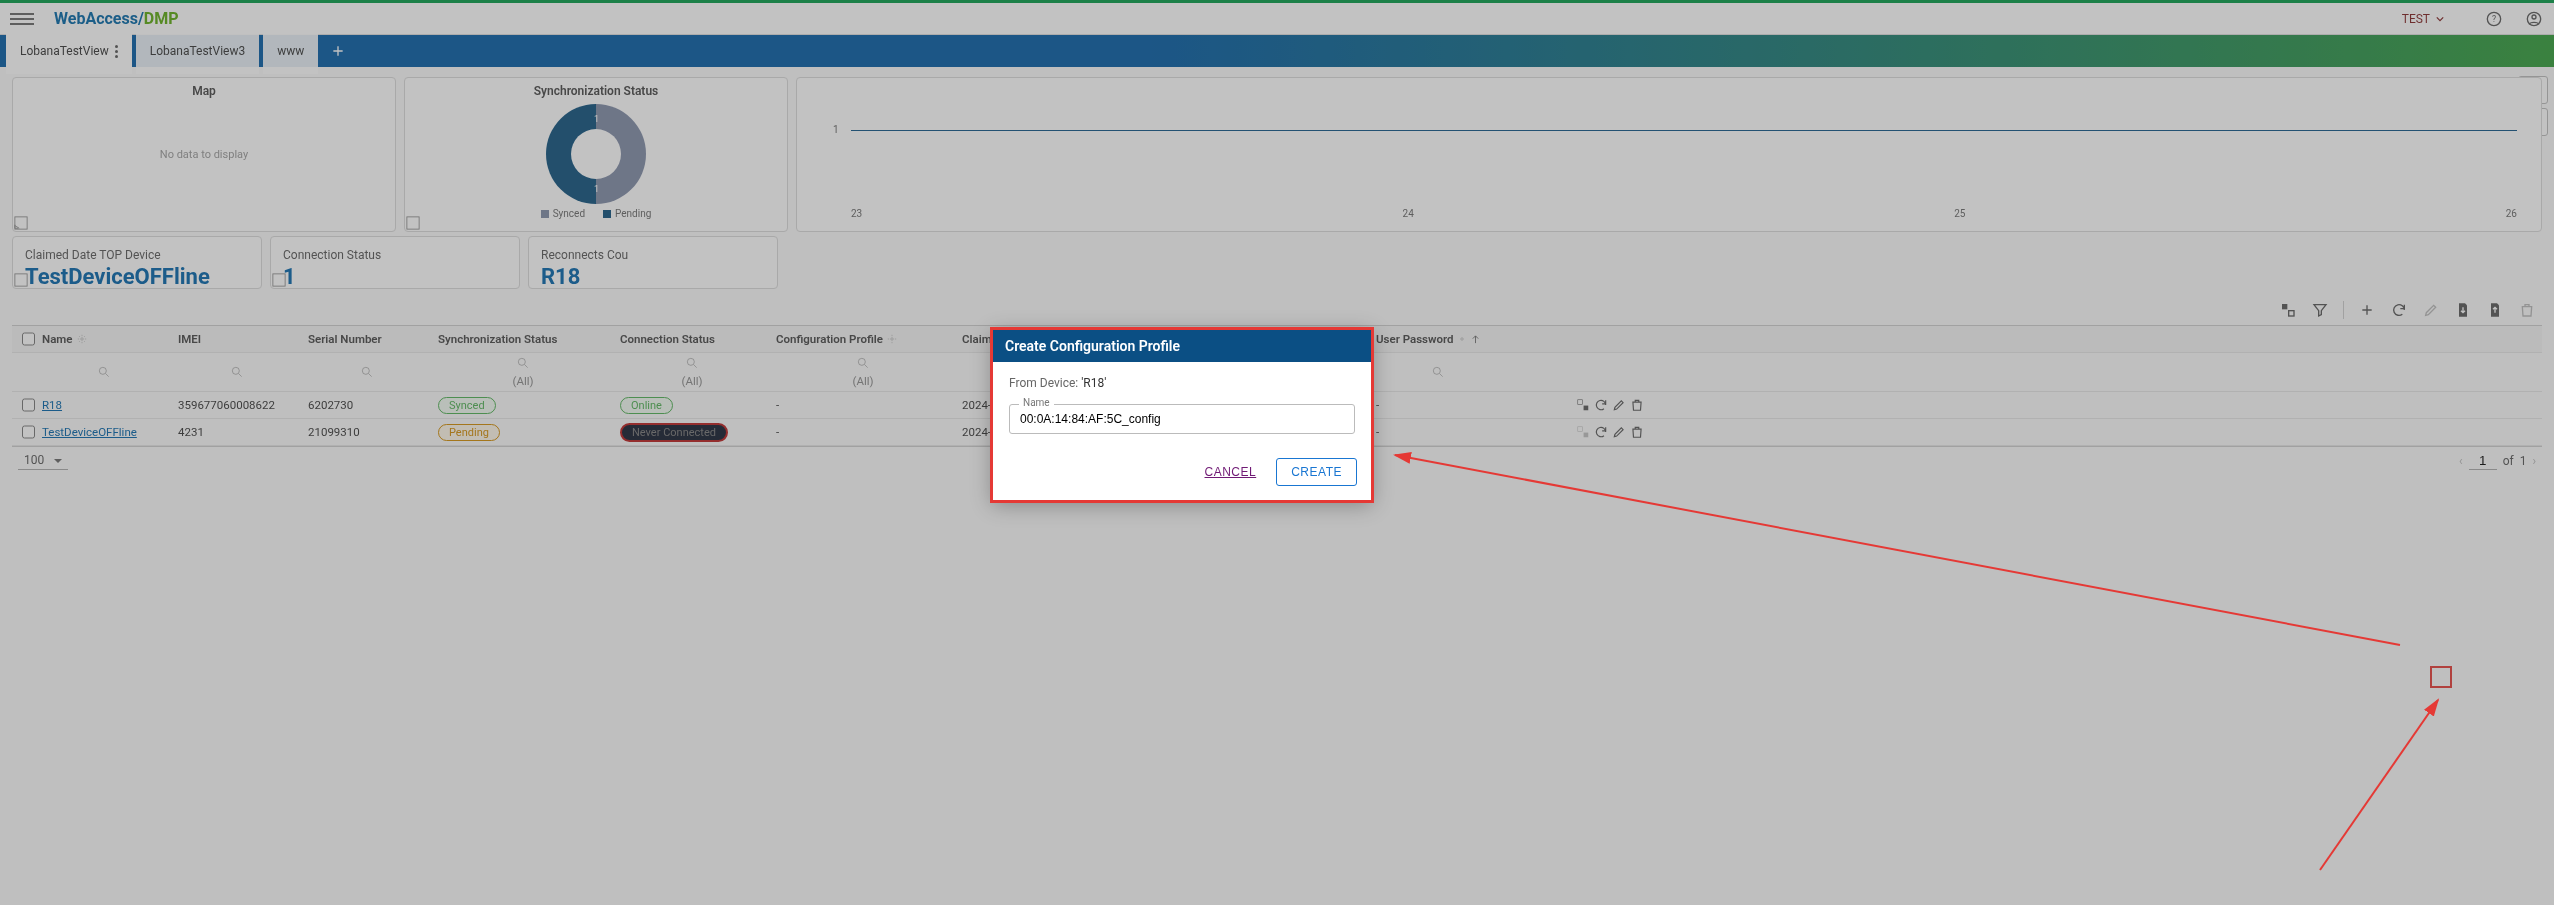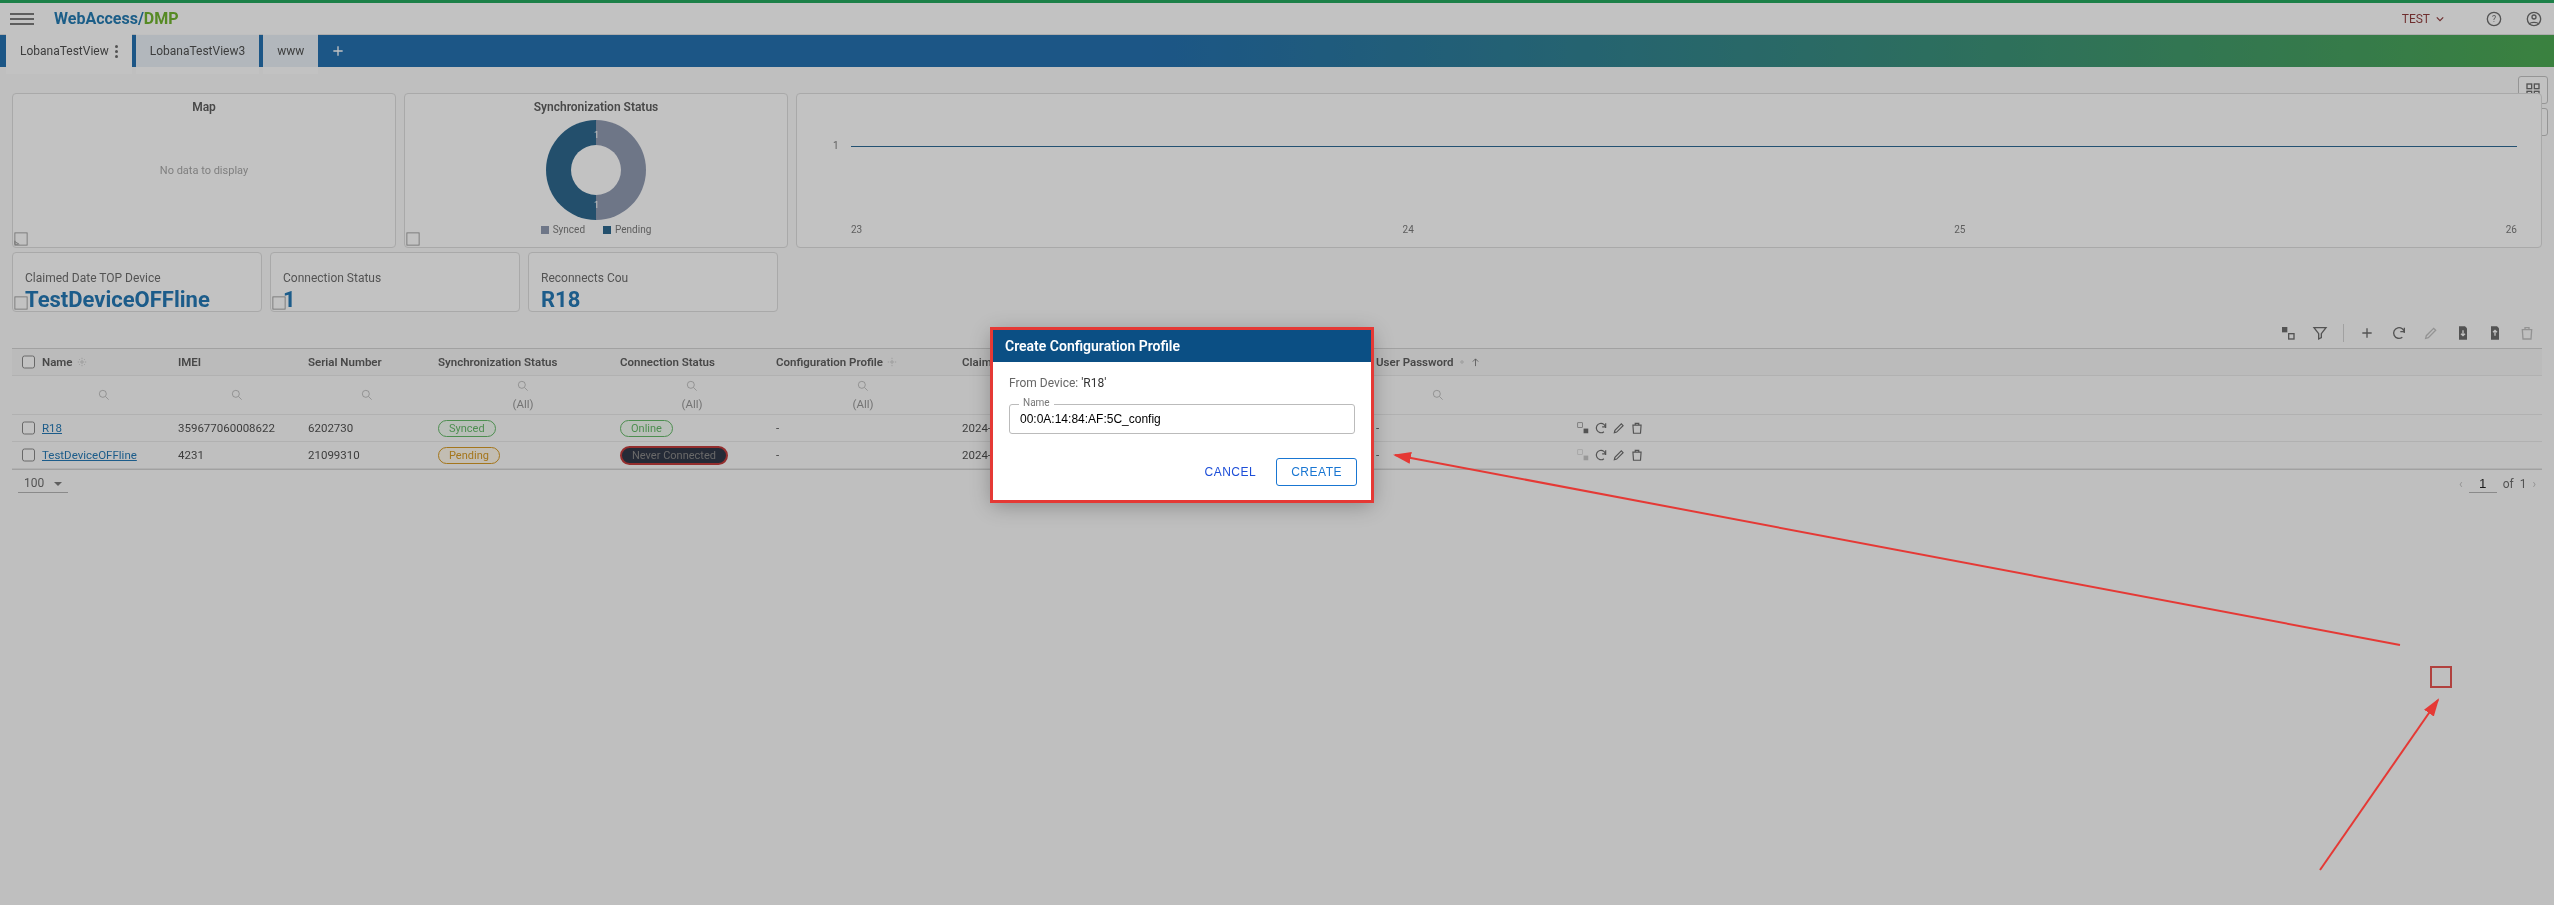--- a/index.html
+++ b/index.html
@@ -16,21 +16,21 @@
   .test-sel{font-size:12px;color:#7f1d1d;display:flex;align-items:center;gap:6px;margin-right:20px;}
   
   .tabstrip{display:flex;align-items:center;gap:4px;height:32px;background:linear-gradient(90deg,#0059a3 0%,#0059a3 45%,#2f9c37 100%);padding:3px 6px;}
   .tab{background:#fff;border-radius:3px 3px 0 0;padding:16px 14px;font-size:12px;display:flex;align-items:center;gap:6px;min-height:26px;}
   .tab.active{background:#fff;}
   .tab:not(.active){background:rgba(255,255,255,.9);}
   .more-v{display:inline-flex;flex-direction:column;gap:2px;}
   .more-v span{width:3px;height:3px;border-radius:50%;background:#555;}
   .addtab{width:32px;height:26px;display:flex;align-items:center;justify-content:center;color:#fff;}
   
-  .body-grid{padding:10px 12px 0 12px;display:grid;grid-template-columns:384px 384px 384px auto;gap:8px;position:relative;margin-top:16px;}
+  .body-grid{padding:10px 12px 0 12px;display:grid;grid-template-columns:384px 384px 384px auto;gap:8px;position:relative;}
   .floatright{position:absolute;right:6px;top:76px;display:flex;flex-direction:column;gap:4px;}
   .iconbtn{width:30px;height:28px;border:1px solid #bbb;border-radius:3px;background:#fff;display:flex;align-items:center;justify-content:center;color:#555;cursor:pointer;}
   .card{background:#fff;border:1px solid #d9d9d9;border-radius:4px;position:relative;}
   .card.h155{height:155px;}
   .card-title{font-size:12px;font-weight:600;text-align:center;padding:6px 0;color:#444;}
   .nodata{color:#999;font-size:11px;text-align:center;margin-top:44px;}
   .card-corner{position:absolute;left:1px;bottom:1px;width:14px;height:14px;color:#888;}
   .donut{width:100px;height:100px;border-radius:50%;margin:0 auto;background:conic-gradient(#7e8aa5 0deg 180deg,#0b4f7c 180deg 360deg);display:flex;align-items:center;justify-content:center;position:relative;}
   .donut::after{content:"";width:50px;height:50px;border-radius:50%;background:#fff;position:absolute;}
   .d-lbl{position:absolute;font-size:9px;color:#fff;}
@@ -40,21 +40,21 @@
   .lg-sw{display:inline-block;width:8px;height:8px;margin-right:4px;vertical-align:middle;}
   .sw-gray{background:#7e8aa5;}
   .sw-blue{background:#0b4f7c;}
   .linecard{grid-column:4/5;}
   .linechart{padding:20px 24px 10px 36px;height:130px;position:relative;}
   .linechart .line{position:absolute;left:54px;right:24px;top:52px;border-top:1px solid #0b5285;}
   .linechart .y1{position:absolute;left:36px;top:46px;font-size:10px;color:#666;}
   .x-ticks{display:flex;justify-content:space-between;padding:0 24px 4px 54px;font-size:10px;color:#666;}
   
   .summary{padding:4px 12px 0 12px;display:flex;gap:8px;}
-  .sumcard{background:#fff;border:1px solid #d9d9d9;border-radius:4px;width:250px;height:60px;padding:18px 12px;position:relative;}
+  .sumcard{background:#fff;border:1px solid #d9d9d9;border-radius:4px;width:250px;height:53px;padding:11px 12px;position:relative;}
   .sum-lbl{font-size:12px;color:#555;}
   .sum-val{font-size:22px;font-weight:700;color:#0063a9;margin-top:2px;}
   
   .gridtoolbar{display:flex;justify-content:flex-end;align-items:center;gap:14px;padding:12px 18px 6px 18px;color:#555;}
   .gt-ico{width:18px;height:18px;cursor:pointer;display:inline-flex;align-items:center;justify-content:center;}
   .gt-sep{width:1px;height:18px;background:#ccc;}
   
   .grid{border-top:1px solid #ccc;border-bottom:1px solid #ccc;margin:0 12px;}
   .gh, .gfrow, .grow{display:grid;grid-template-columns:24px 136px 130px 130px 182px 156px 186px 142px 140px 132px 136px 144px 60px;align-items:center;font-size:11.5px;border-bottom:1px solid #e5e5e5;min-height:26px;}
   .gh{background:#f4f4f4;font-weight:600;color:#444;}
@@ -82,21 +82,21 @@
   .modal{position:absolute;z-index:60;left:992px;top:329px;width:380px;background:#fff;border:1px solid #999;box-shadow:0 4px 20px rgba(0,0,0,.3);outline:3px solid #e53935;outline-offset:-1px;}
   .modal-hd{background:#0b4f84;color:#fff;font-size:14px;font-weight:600;padding:8px 12px;}
   .modal-bd{padding:14px 16px;}
   .from-dev{font-size:12px;}
   .from-dev .lab{color:#666;}
   .from-dev .val{color:#333;}
   .fld{position:relative;margin-top:14px;}
   .fld .flabel{position:absolute;top:-7px;left:10px;background:#fff;padding:0 4px;font-size:10px;color:#777;}
   .fld input{width:100%;border:1px solid #bbb;border-radius:3px;padding:7px 10px;font-size:12px;}
   .modal-ft{display:flex;justify-content:flex-end;gap:10px;padding:10px 14px 14px;}
-  .btn-text{background:none;border:none;color:#1d4ed8;font-size:12px;letter-spacing:.5px;cursor:pointer;padding:6px 10px;}
+  .btn-text{background:none;border:none;color:#701a75;font-size:12px;letter-spacing:.5px;cursor:pointer;padding:6px 10px;text-decoration:underline;}
   .btn-outl{background:none;border:1px solid #1976d2;color:#1976d2;font-size:12px;letter-spacing:.5px;cursor:pointer;padding:6px 14px;border-radius:3px;}
   
   .ann-svg{position:absolute;inset:0;pointer-events:none;z-index:70;}
   .hili{position:absolute;border:2px solid #e53935;z-index:45;}
   .hili.r1{left:2430px;top:666px;width:22px;height:22px;}
   svg{display:block;}
   .svgico{width:16px;height:16px;}
   .hdr-gear{width:10px;height:10px;color:#888;}
   .sort-arrow{width:9px;height:9px;color:#666;}
   .chev{width:8px;height:8px;}

